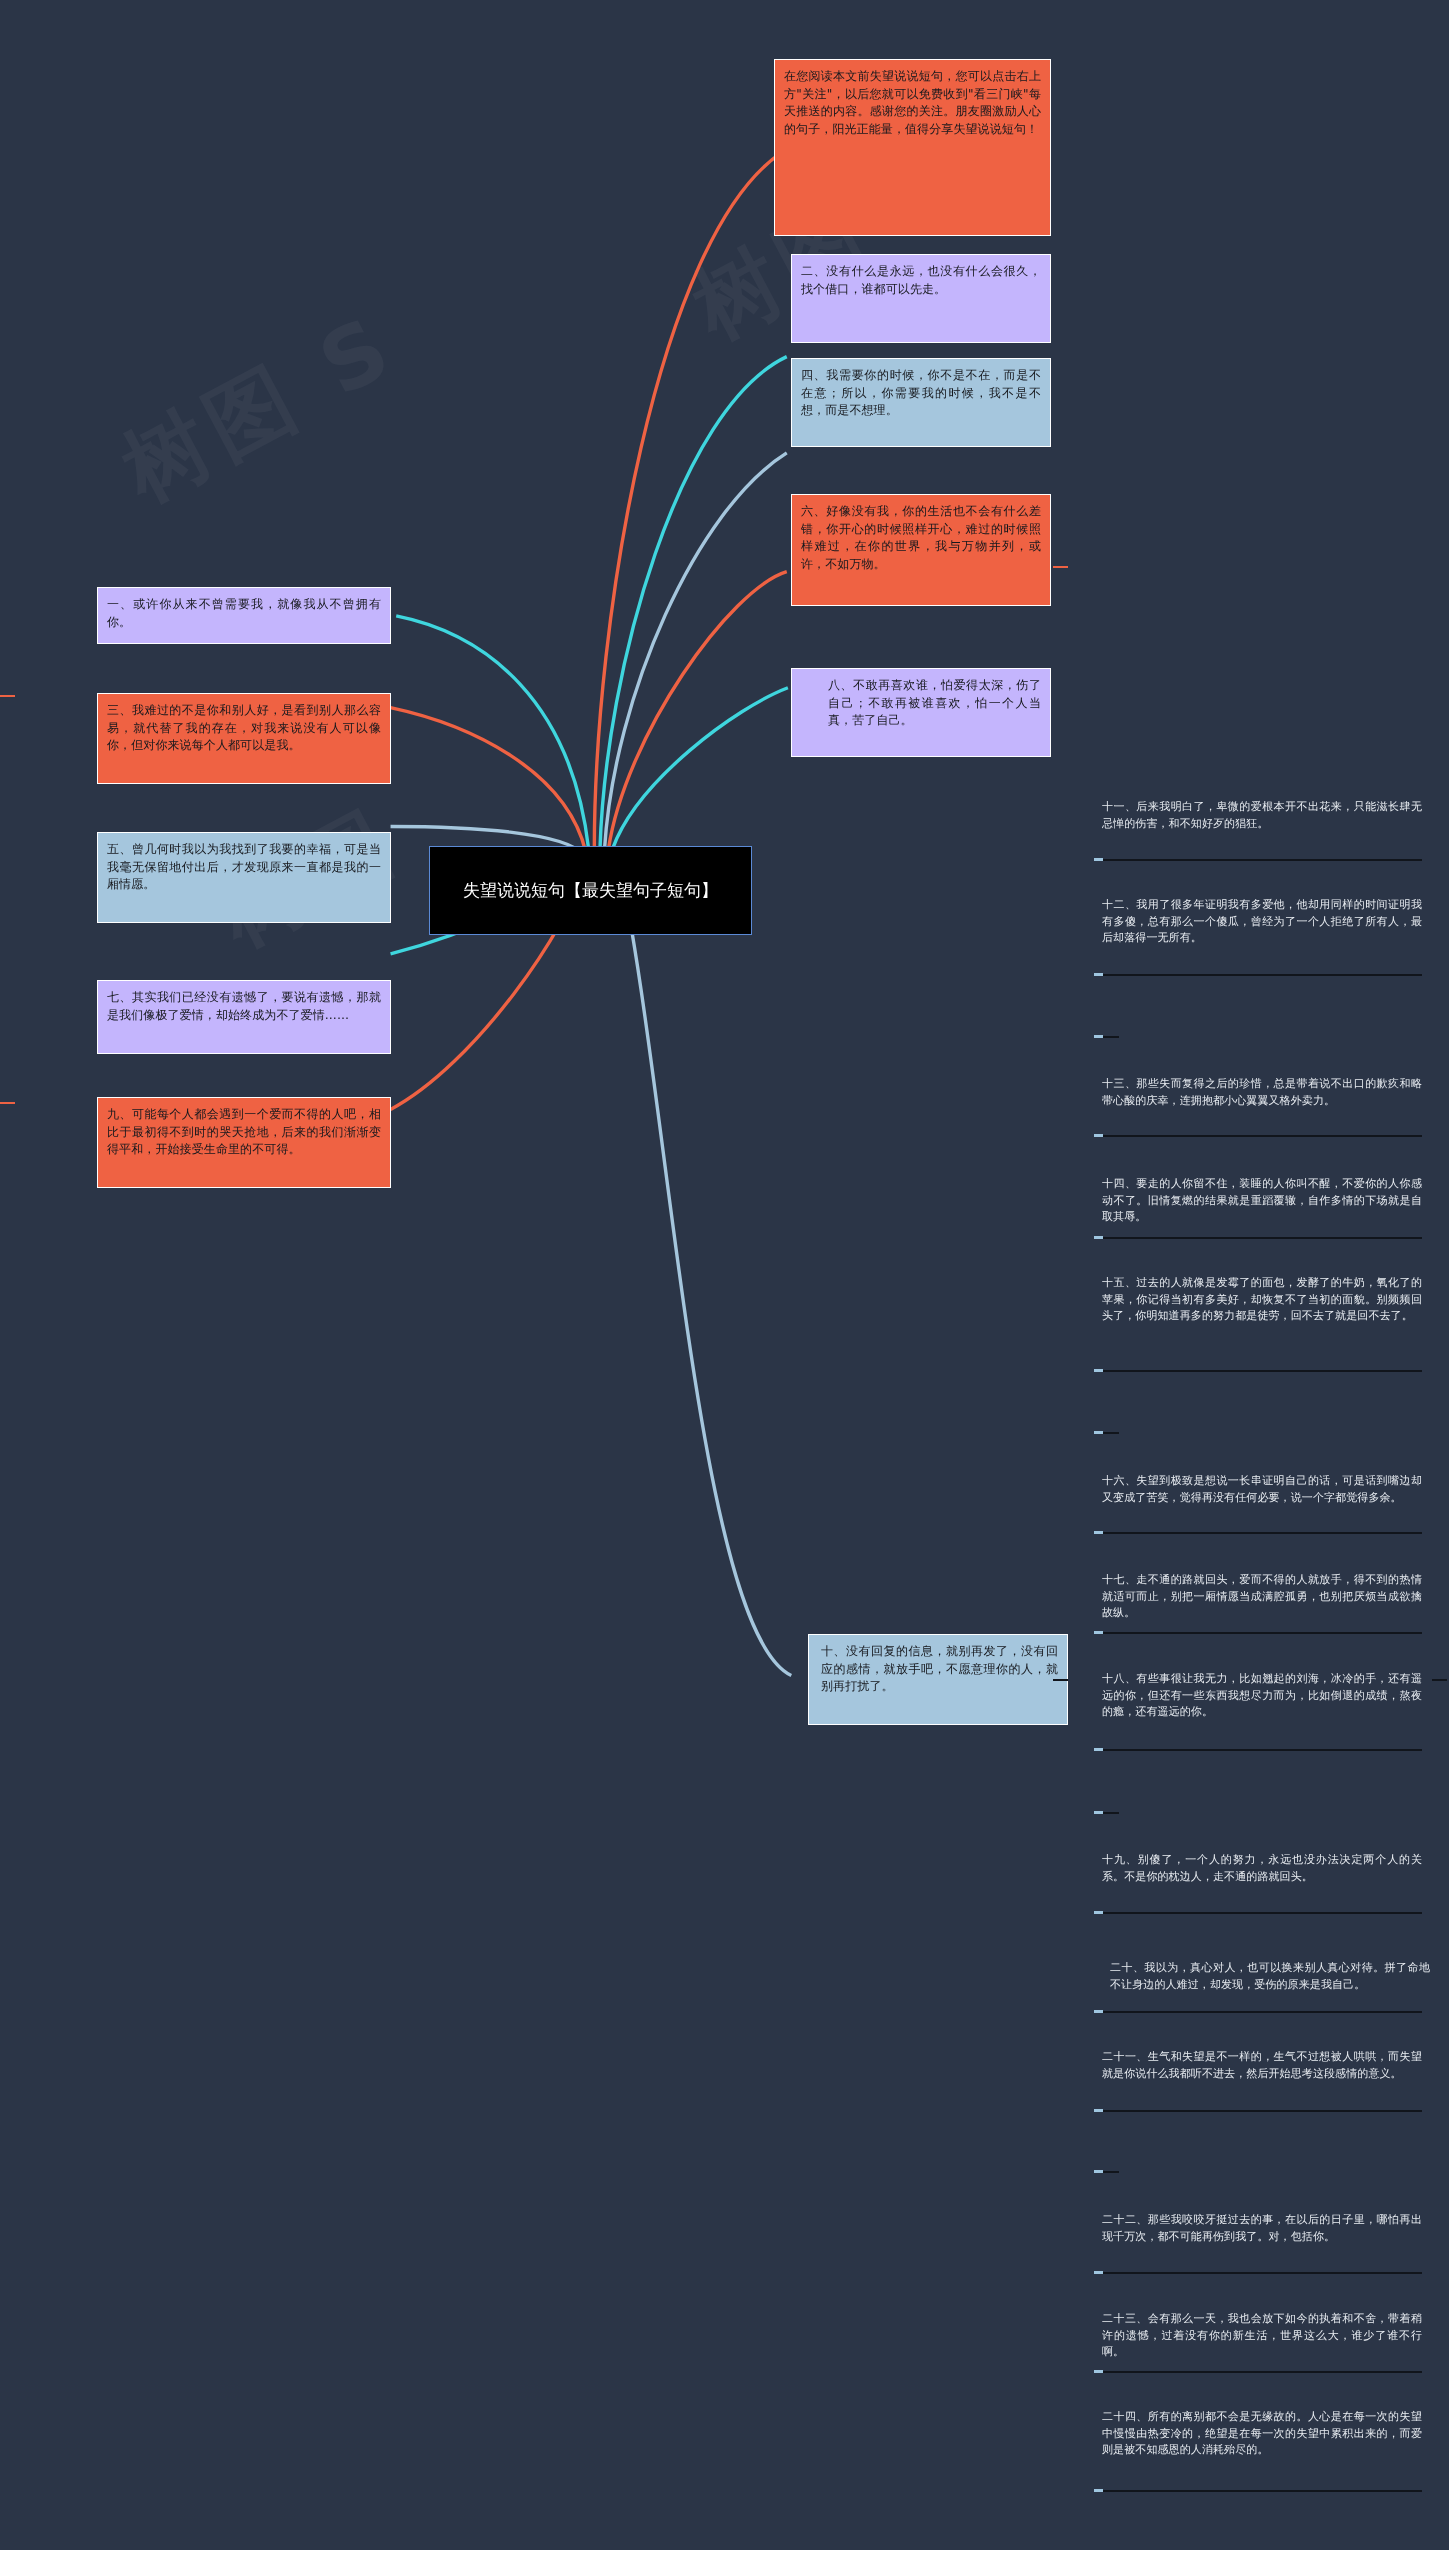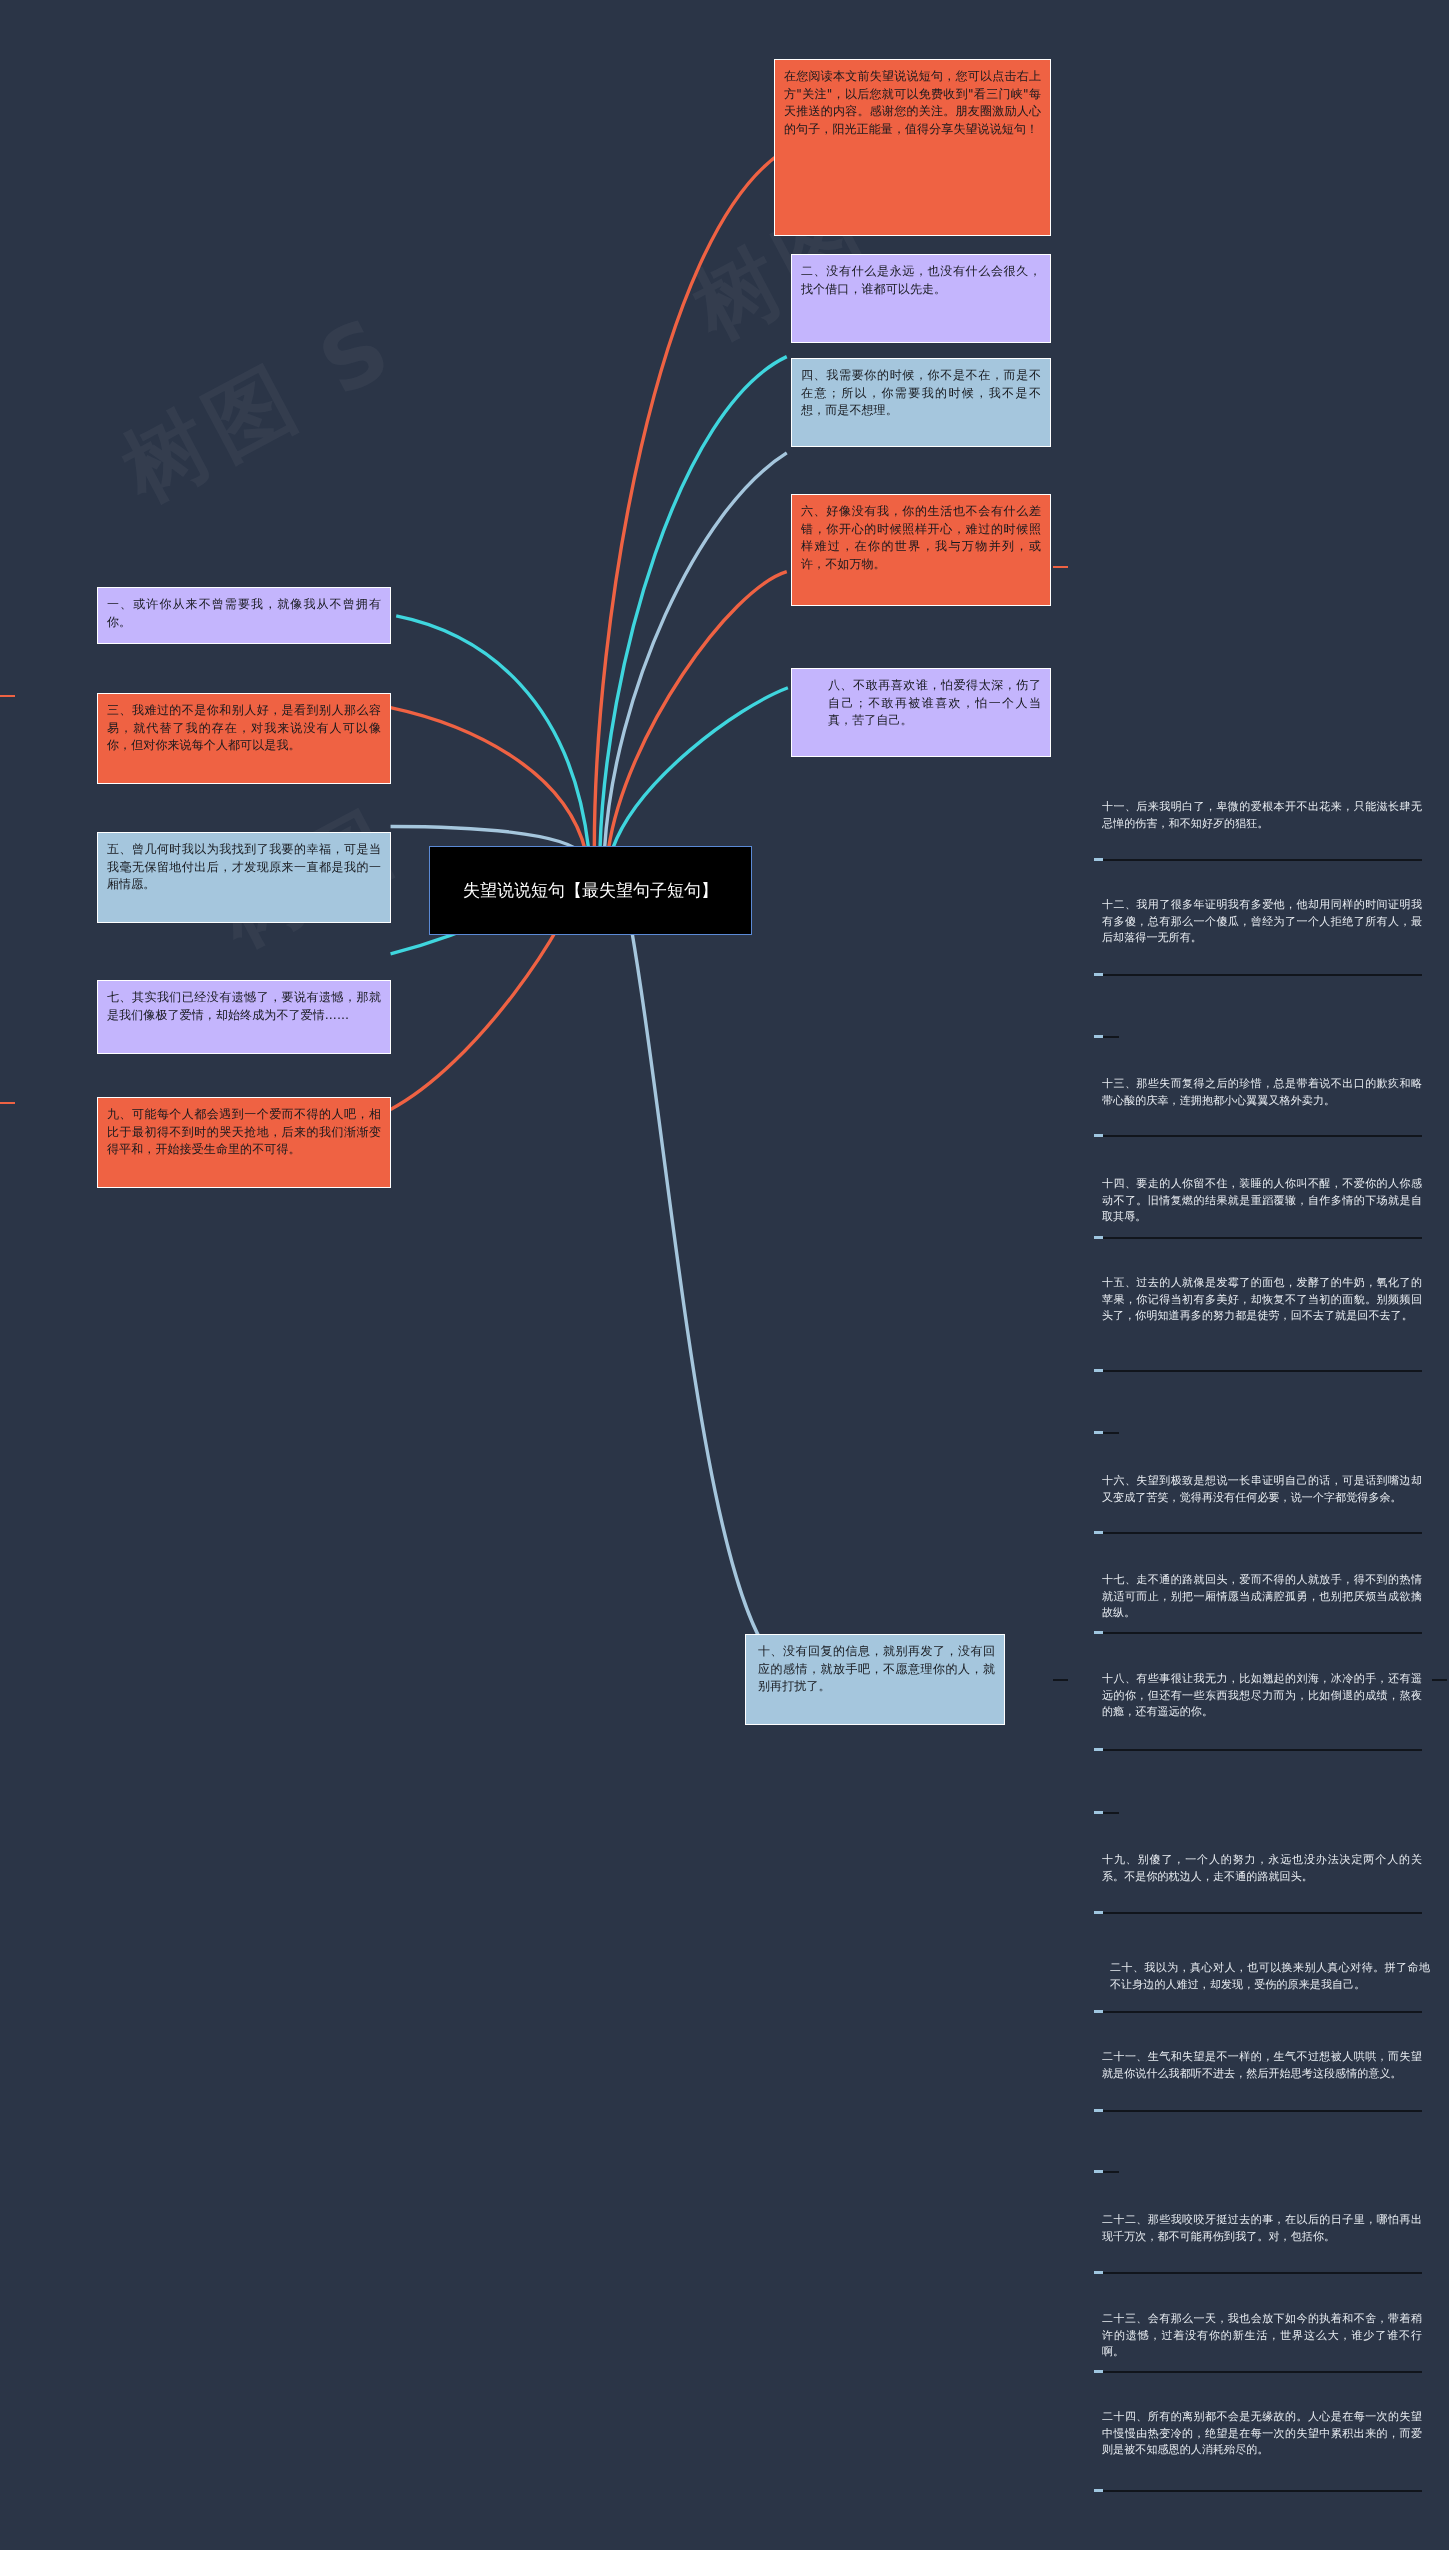--- a/index.html
+++ b/index.html
@@ -132,21 +132,21 @@
   <div class="node orange" style="left:774px; top:59px; width:277px; height:177px;">在您阅读本文前失望说说短句，您可以点击右上方"关注"，以后您就可以免费收到"看三门峡"每天推送的内容。感谢您的关注。朋友圈激励人心的句子，阳光正能量，值得分享失望说说短句！</div>
 
   <div class="node cyan" style="left:791px; top:254px; width:260px; height:89px;">二、没有什么是永远，也没有什么会很久，找个借口，谁都可以先走。</div>
 
   <div class="node blue" style="left:791px; top:358px; width:260px; height:89px;">四、我需要你的时候，你不是不在，而是不在意；所以，你需要我的时候，我不是不想，而是不想理。</div>
 
   <div class="node orange" style="left:791px; top:494px; width:260px; height:112px;">六、好像没有我，你的生活也不会有什么差错，你开心的时候照样开心，难过的时候照样难过，在你的世界，我与万物并列，或许，不如万物。</div>
 
   <div class="node cyan" style="left:791px; top:668px; width:260px; height:89px;padding-left:36px;">八、不敢再喜欢谁，怕爱得太深，伤了自己；不敢再被谁喜欢，怕一个人当真，苦了自己。</div>
 
-  <div class="node blue" style="left:745px; top:1634px; width:260px; height:91px;padding-left:12px;">十、没有回复的信息，就别再发了，没有回应的感情，就放手吧，不愿意理你的人，就别再打扰了。</div>
+  <div class="node blue" style="left:808px; top:1634px; width:260px; height:91px;padding-left:12px;">十、没有回复的信息，就别再发了，没有回应的感情，就放手吧，不愿意理你的人，就别再打扰了。</div>
 
   <div class="node cyan" style="left:97px; top:587px; width:294px; height:57px;">一、或许你从来不曾需要我，就像我从不曾拥有你。</div>
 
   <div class="node orange" style="left:97px; top:693px; width:294px; height:91px;">三、我难过的不是你和别人好，是看到别人那么容易，就代替了我的存在，对我来说没有人可以像你，但对你来说每个人都可以是我。</div>
 
   <div class="node blue" style="left:97px; top:832px; width:294px; height:91px;">五、曾几何时我以为我找到了我要的幸福，可是当我毫无保留地付出后，才发现原来一直都是我的一厢情愿。</div>
 
   <div class="node cyan" style="left:97px; top:980px; width:294px; height:74px;">七、其实我们已经没有遗憾了，要说有遗憾，那就是我们像极了爱情，却始终成为不了爱情……</div>
 
   <div class="node orange" style="left:97px; top:1097px; width:294px; height:91px;">九、可能每个人都会遇到一个爱而不得的人吧，相比于最初得不到时的哭天抢地，后来的我们渐渐变得平和，开始接受生命里的不可得。</div>

